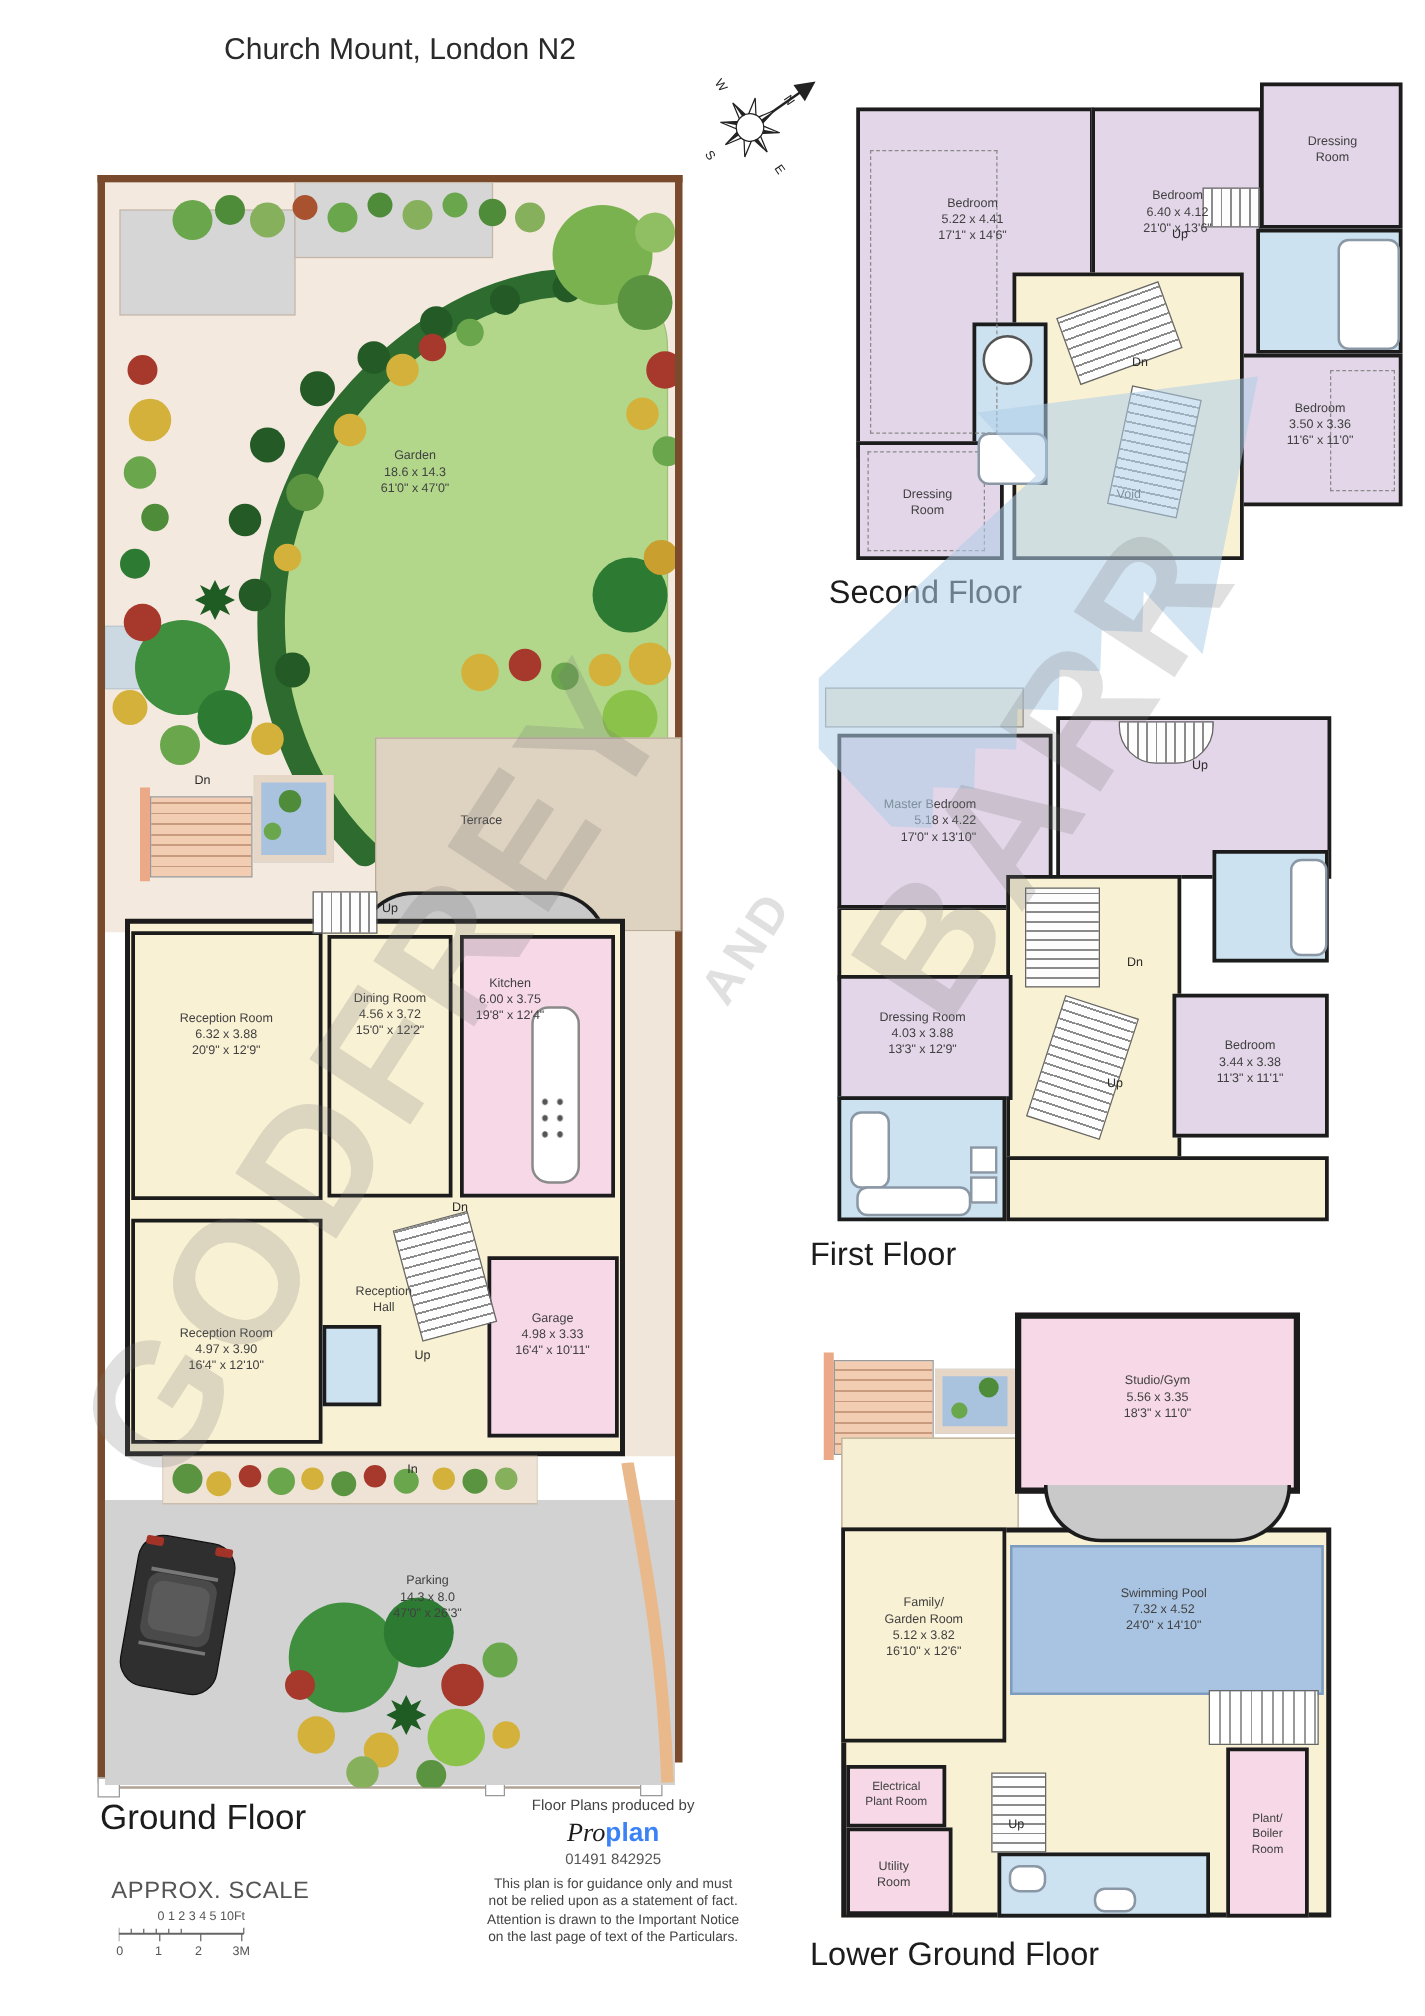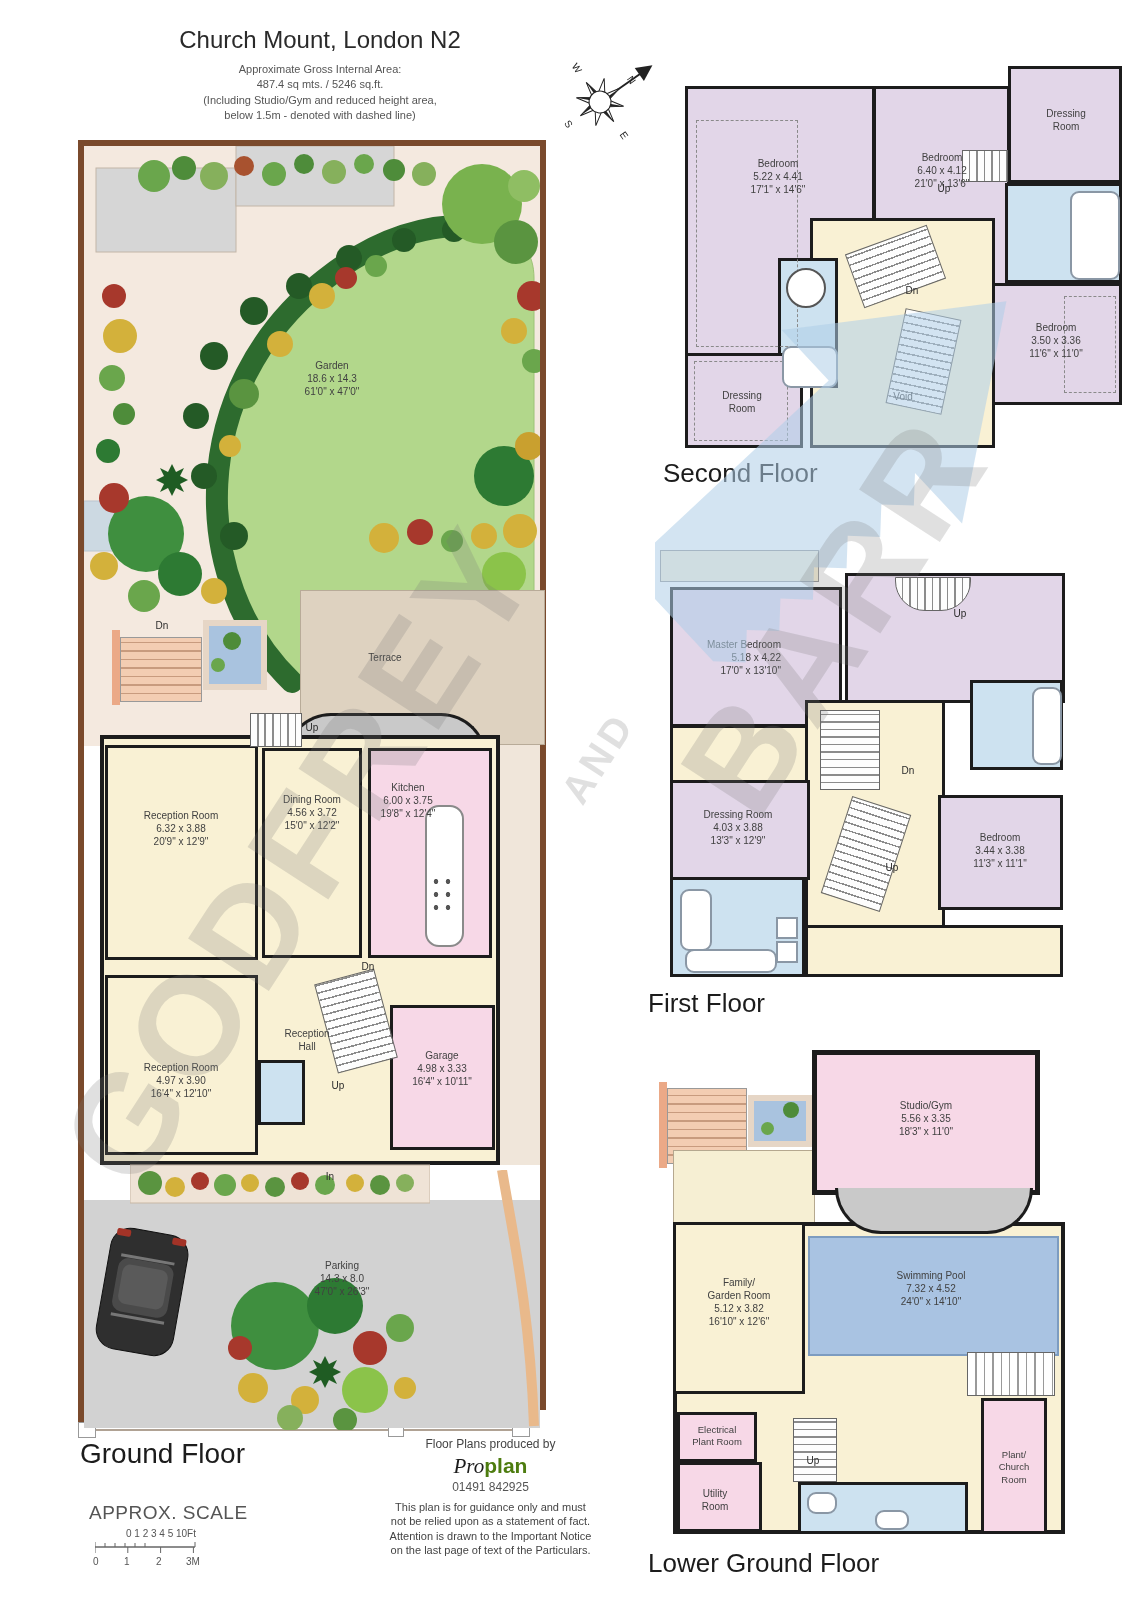--- a/index.html
+++ b/index.html
@@ -26,24 +26,20 @@
       pointer-events:none;white-space:nowrap;}
   [data-bind-lines]{white-space:pre-line;}
   svg{display:block;}
 </style>
 </head>
 <body>
 
 <div id="page">
 
   <div class="abs" data-bind="header.title" style="left:140px;top:26px;width:360px;text-align:center;font-size:24px;color:#2a2a2a;">Church Mount, London N2</div>
-  <div class="abs" data-bind-lines="header.subtitle_lines" style="left:140px;top:62px;width:360px;text-align:center;font-size:11px;line-height:1.4;color:#555;">Approximate Gross Internal Area:
-487.4 sq mts. / 5246 sq.ft.
-(Including Studio/Gym and reduced height area,
-below 1.5m - denoted with dashed line)</div>
 
   <svg class="abs" style="left:545px;top:38px;" width="120" height="110" viewBox="0 0 120 110">
     <g transform="rotate(55 55 64)">
       <line x1="55" y1="50" x2="55" y2="10" stroke="#222" stroke-width="2"></line>
       <polygon points="47,16 63,16 55,0" fill="#222"></polygon>
       <path d="M55,40 L58.4,55.7 L72,47 L63.3,60.6 L79,64 L63.3,67.4 L72,81 L58.4,72.3 L55,88 L51.6,72.3 L38,81 L46.7,67.4 L31,64 L46.7,60.6 L38,47 L51.6,55.7 Z" fill="#fff" stroke="#222" stroke-width="1"></path>
       <polygon points="55,64 55,40 58.4,55.7" fill="#222"></polygon>
       <polygon points="55,64 79,64 63.3,67.4" fill="#222"></polygon>
       <polygon points="55,64 55,88 51.6,72.3" fill="#222"></polygon>
       <polygon points="55,64 31,64 46.7,60.6" fill="#222"></polygon>
@@ -331,30 +327,30 @@
 5.12 x 3.82
 16'10" x 12'6"</div>
     <div class="rl" data-bind-lines="floors.lower.pool.lines" style="left:286px;top:248px;">Swimming Pool
 7.32 x 4.52
 24'0" x 14'10"</div>
     <div class="rl" data-bind-lines="floors.lower.electrical.lines" style="left:72px;top:396px;font-size:9.5px;">Electrical
 Plant Room</div>
     <div class="rl" data-bind-lines="floors.lower.utility.lines" style="left:70px;top:460px;">Utility
 Room</div>
     <div class="rl" data-bind-lines="floors.lower.boiler.lines" style="left:369px;top:428px;font-size:9.5px;">Plant/
-Church
+Boiler
 Room</div>
     <div class="ann" data-bind="ann.up" style="left:168px;top:420px;">Up</div>
   </div>
   <div class="fl" data-bind="floors.lower.label" style="left:648px;top:1548px;">Lower Ground Floor</div>
 
   <div class="abs" style="left:368px;top:1437px;width:245px;text-align:center;">
     <div data-bind="footer.produced_by" style="font-size:12px;color:#444;">Floor Plans produced by</div>
     <div style="margin-top:3px;">
-      <span data-bind="footer.brand_pro" style="font-family:'Liberation Serif',serif;font-style:italic;font-size:21px;color:#1c1c1c;">Pro</span><span data-bind="footer.brand_plan" style="font-weight:bold;font-size:21px;color:#4d7c0f;">plan</span>
+      <span data-bind="footer.brand_pro" style="font-family:'Liberation Serif',serif;font-style:italic;font-size:21px;color:#1c1c1c;">Pro</span><span data-bind="footer.brand_plan" style="font-weight:bold;font-size:21px;color:#3b82f6;">plan</span>
     </div>
     <div data-bind="footer.phone" style="font-size:12px;color:#555;margin-top:1px;">01491 842925</div>
     <div data-bind-lines="footer.disclaimer_lines" style="font-size:11px;line-height:1.3;color:#444;margin-top:6px;">This plan is for guidance only and must
 not be relied upon as a statement of fact.
 Attention is drawn to the Important Notice
 on the last page of text of the Particulars.</div>
   </div>
 
   <div class="abs" data-bind="scale.label" style="left:89px;top:1502px;font-size:19px;color:#555;letter-spacing:.5px;">APPROX. SCALE</div>
   <div class="abs" data-bind="scale.ft_numbers" style="left:94px;top:1528px;font-size:10px;color:#555;padding-left:32px;">0 1 2 3 4 5</div>

